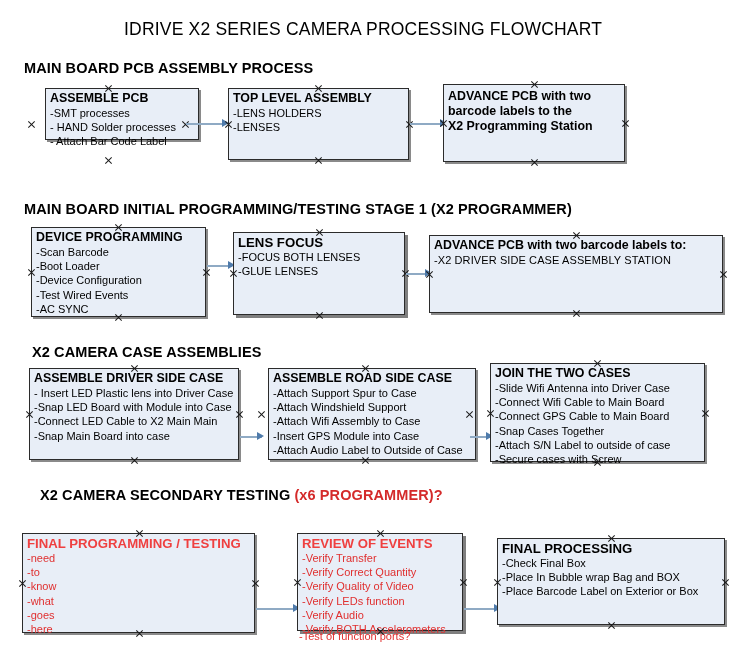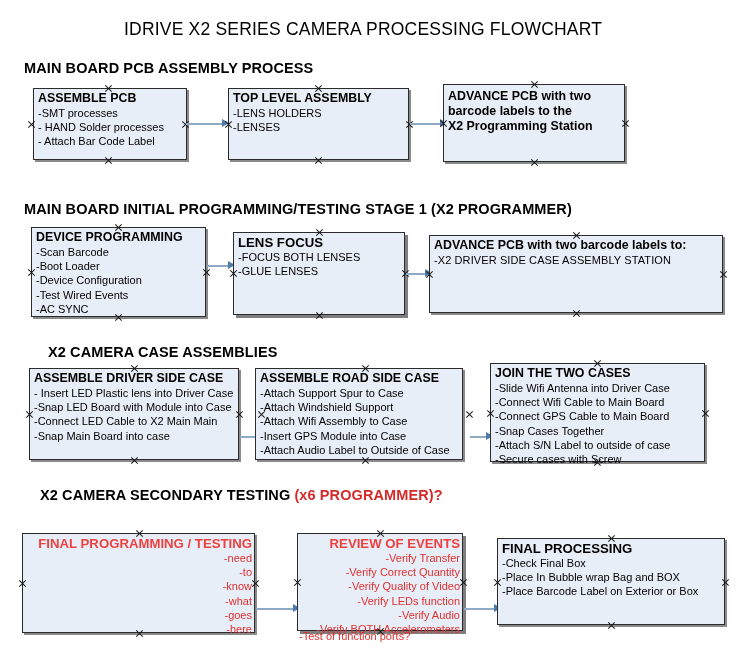--- a/index.html
+++ b/index.html
@@ -72,21 +72,20 @@
     font-size: 11px;
     line-height: 14.2px;
     white-space: nowrap;
   }
   .node-line.wide {
     letter-spacing: 0.1px;
   }
   .red .node-title,
   .red .node-line {
     color: #e03030;
-    text-align: right;
   }
   .red .node-title {
     color: #ef4040;
   }
 
   
   .overflow-line {
     position: absolute;
     font-size: 11px;
     line-height: 14.2px;
@@ -135,21 +134,21 @@
 <body>
 
 <div id="canvas">
 
   <div class="doc-title" style="left:124px; top:19px;">IDRIVE X2  SERIES CAMERA PROCESSING FLOWCHART</div>
 
   <div class="section-title" style="left:24px; top:60px;">
     <span>MAIN BOARD PCB ASSEMBLY PROCESS</span>
   </div>
 
-  <div class="node" style="left:33px; top:88px; width:154px; height:72px;">
+  <div class="node" style="left:45px; top:88px; width:154px; height:52px;">
     <div class="node-inner">
       <div class="node-title">ASSEMBLE PCB</div>
       <div class="node-line">-SMT processes</div>
       <div class="node-line">- HAND Solder processes</div>
       <div class="node-line">- Attach Bar Code Label</div>
     </div>
   </div>
   <div class="handle" style="left:108px; top:88px;"></div>
   <div class="handle" style="left:31px;  top:124px;"></div>
   <div class="handle" style="left:185px; top:124px;"></div>
@@ -226,42 +225,42 @@
     <div class="node-inner">
       <div class="node-title">ADVANCE PCB with two barcode labels to:</div>
       <div class="node-line wide">-X2 DRIVER  SIDE  CASE  ASSEMBLY STATION</div>
     </div>
   </div>
   <div class="handle" style="left:576px; top:235px;"></div>
   <div class="handle" style="left:429px; top:274px;"></div>
   <div class="handle" style="left:723px; top:274px;"></div>
   <div class="handle" style="left:576px; top:313px;"></div>
 
-  <div class="section-title" style="left:48px; top:344px;">
+  <div class="section-title" style="left:32px; top:344px;">
     <span>X2 CAMERA CASE ASSEMBLIES</span>
   </div>
 
   <div class="node" style="left:29px; top:368px; width:210px; height:92px;">
     <div class="node-inner">
       <div class="node-title">ASSEMBLE DRIVER SIDE CASE</div>
       <div class="node-line">- Insert LED Plastic lens into Driver Case</div>
       <div class="node-line">-Snap LED Board with Module into Case</div>
       <div class="node-line">-Connect LED Cable to X2 Main Main</div>
       <div class="node-line">-Snap Main Board into case</div>
     </div>
   </div>
   <div class="handle" style="left:134px; top:368px;"></div>
   <div class="handle" style="left:29px;  top:414px;"></div>
   <div class="handle" style="left:239px; top:414px;"></div>
   <div class="handle" style="left:134px; top:460px;"></div>
 
   <div class="conn" style="left:240px; top:436px; width:22px;"></div>
   <div class="conn-head" style="left:257px; top:432px;"></div>
 
-  <div class="node" style="left:255px; top:368px; width:208px; height:92px;">
+  <div class="node" style="left:268px; top:368px; width:208px; height:92px;">
     <div class="node-inner">
       <div class="node-title">ASSEMBLE ROAD SIDE CASE</div>
       <div class="node-line">-Attach Support Spur to Case</div>
       <div class="node-line">-Attach Windshield Support</div>
       <div class="node-line">-Attach Wifi Assembly to Case</div>
       <div class="node-line">-Insert GPS Module into Case</div>
       <div class="node-line">-Attach Audio Label to Outside of Case</div>
     </div>
   </div>
   <div class="handle" style="left:365px; top:368px;"></div>

